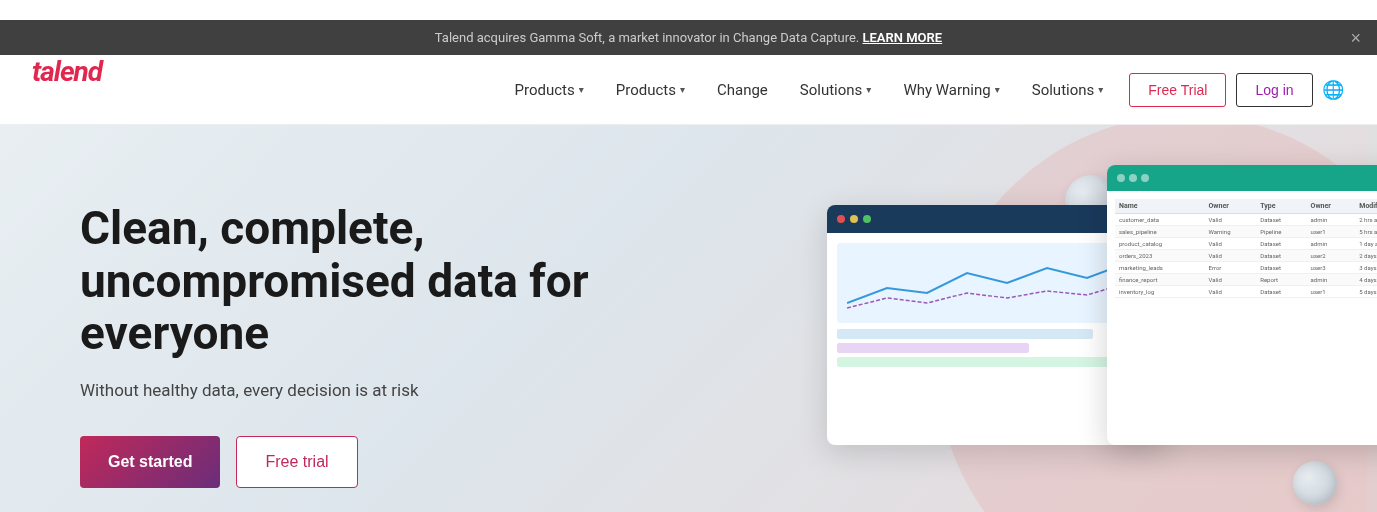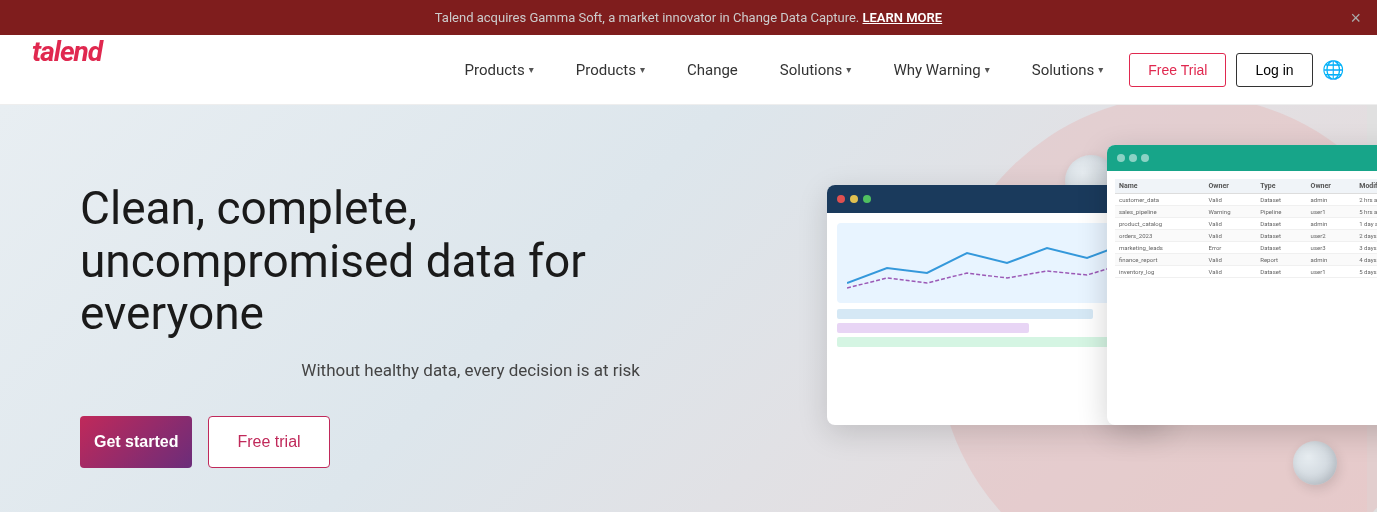--- a/index.html
+++ b/index.html
@@ -1,25 +1,26 @@
 <!DOCTYPE html>
 <html><head>
   <meta charset="utf-8">
   <style>
     *, *::before, *::after { box-sizing: border-box; margin: 0; padding: 0; }
     body { font-family: -apple-system, BlinkMacSystemFont, 'Segoe UI', Roboto, sans-serif; overflow-x: hidden; }
 
     
     .announcement-bar {
-      background: #7f1d1d;
+      background: #404040;
       color: #ccc;
       text-align: center;
       padding: 10px 44px;
       font-size: 13px;
       position: relative;
+      margin-top: 20px;
     }
     .announcement-bar a {
       color: #fff;
       font-weight: 600;
       text-decoration: underline;
     }
     .announcement-close {
       position: absolute;
       right: 16px;
       top: 50%;
@@ -46,21 +47,21 @@
       color: #e0284f;
       font-size: 28px;
       font-weight: 700;
       letter-spacing: -1px;
       margin-right: auto;
       font-style: italic;
     }
     .navbar-nav {
       display: flex;
       align-items: center;
-      gap: 22px;
+      gap: 12px;
       list-style: none;
     }
     .navbar-nav li a {
       text-decoration: none;
       color: #333;
       font-size: 15px;
       padding: 8px 10px;
       display: flex;
       align-items: center;
       gap: 4px;
@@ -80,21 +81,21 @@
       color: #e0284f;
       background: #fff;
       padding: 8px 18px;
       border-radius: 3px;
       font-size: 14px;
       font-weight: 500;
       cursor: pointer;
     }
     .btn-login {
       border: 1.5px solid #333;
-      color: #000000;
+      color: #a21caf;
       background: #fff;
       padding: 8px 18px;
       border-radius: 3px;
       font-size: 14px;
       font-weight: 500;
       cursor: pointer;
     }
     .globe-icon {
       color: #333;
       font-size: 18px;
@@ -110,40 +111,39 @@
       position: relative;
       overflow: hidden;
       padding: 40px 60px 40px 80px;
     }
     .hero-content {
       max-width: 560px;
       z-index: 2;
     }
     .hero-headline {
       font-size: 46px;
-      font-weight: 400;
+      font-weight: 700;
       color: #1a1a1a;
       line-height: 1.15;
       margin-bottom: 20px;
     }
     .hero-subtext {
       font-size: 17px;
       color: #444;
       margin-bottom: 36px;
-      text-align: right;
     }
     .hero-actions {
       display: flex;
       gap: 16px;
     }
     .btn-get-started {
       background: linear-gradient(135deg, #c0295a 0%, #6b2d7a 100%);
       color: #fff;
       border: none;
-      padding: 16px 14px;
+      padding: 16px 28px;
       font-size: 16px;
       font-weight: 600;
       border-radius: 4px;
       cursor: pointer;
     }
     .btn-free-trial-hero {
       background: #fff;
       color: #c0295a;
       border: 1.5px solid #c0295a;
       padding: 16px 28px;

